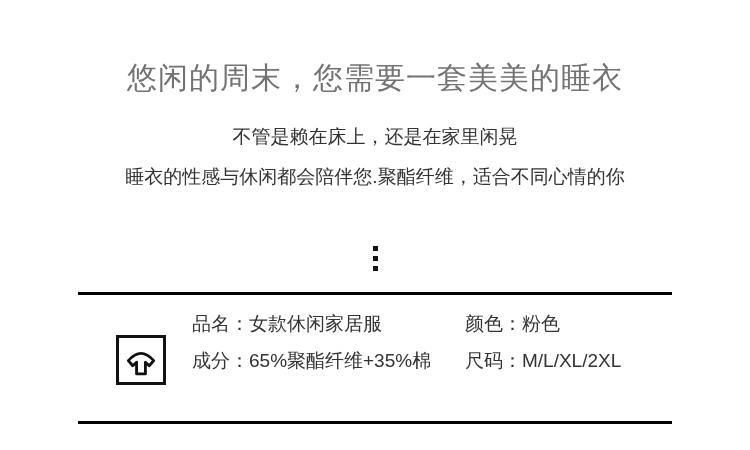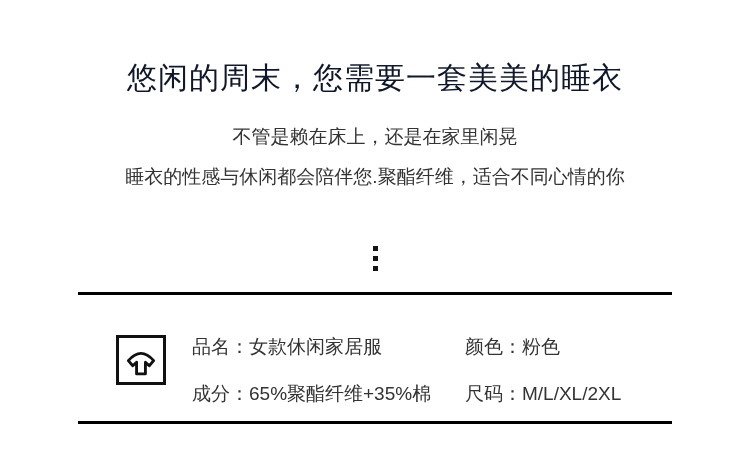--- a/index.html
+++ b/index.html
@@ -18,21 +18,21 @@
   }
   .title {
     position: absolute;
     top: 58px;
     left: 0;
     width: 100%;
     text-align: center;
     font-size: 30px;
     font-weight: 500;
     letter-spacing: 1px;
-    color: #0f172a;
+    color: #737373;
   }
   .intro {
     position: absolute;
     top: 117px;
     left: 0;
     width: 100%;
     text-align: center;
     font-size: 19px;
     line-height: 40px;
     color: #333333;
@@ -79,22 +79,22 @@
     font-size: 19px;
     color: #333333;
   }
   .spec-col .row {
     position: absolute;
     left: 0;
     white-space: nowrap;
   }
   .spec-col.left  { left: 192px; top: 0; }
   .spec-col.right { left: 465px; top: 0; }
-  .row.r1 { top: 334px; }
-  .row.r2 { top: 381px; }
+  .row.r1 { top: 311px; }
+  .row.r2 { top: 348px; }
 </style>
 </head>
 <body>
 
 <div class="page">
 
   <div class="title">悠闲的周末，您需要一套美美的睡衣</div>
 
   <div class="intro">
     <div>不管是赖在床上，还是在家里闲晃</div>

